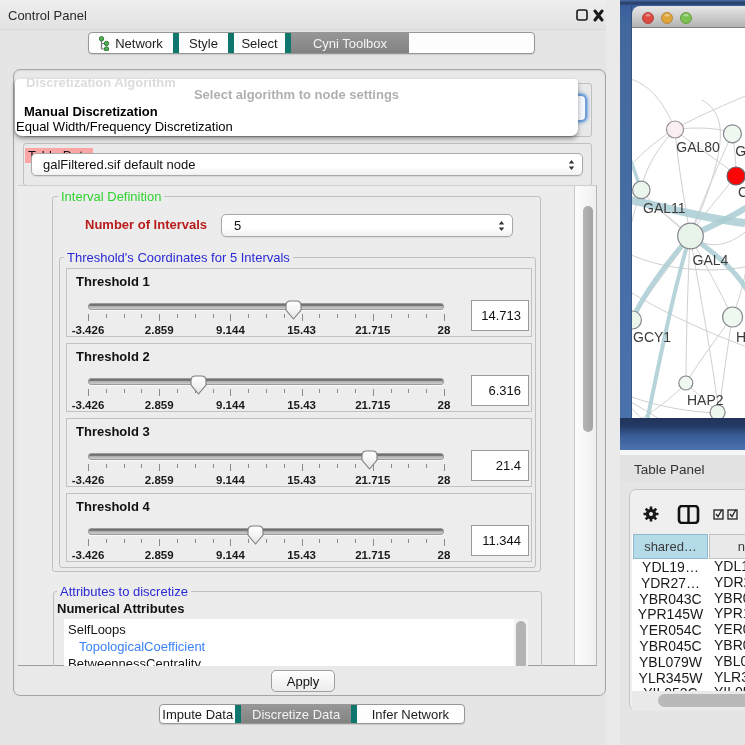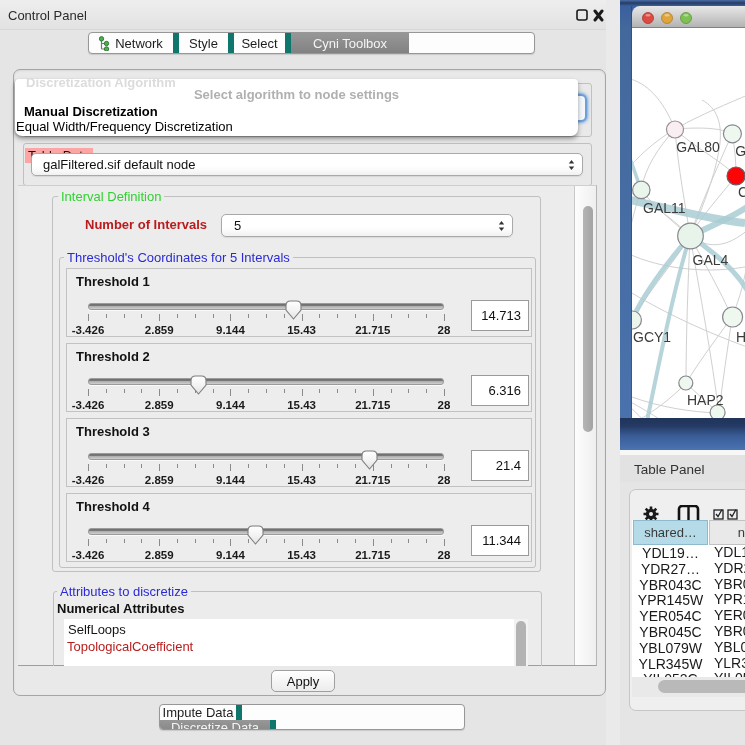--- a/index.html
+++ b/index.html
@@ -8,21 +8,21 @@
 .abs { position:absolute; }
 
 #titlebar { left:0; top:0; width:620px; height:30px; background:linear-gradient(#eeeeee,#e2e2e2); border-bottom:1px solid #d8d8d8; }
 #titletext { left:8px; top:8px; font-size:13px; color:#2a2a2a; }
 
 .segctl { border:1px solid #979797; border-radius:4px; background:#fdfdfd; display:flex; box-shadow:0 1px 1px rgba(0,0,0,0.12); overflow:hidden; }
 .seg { display:flex; align-items:center; justify-content:center; font-size:13px; color:#1c1c1c; border-right:6px solid #0f766e; white-space:nowrap; }
 .seg:last-child { border-right:none; }
 .seg.sel { background:linear-gradient(#979797,#828282); color:#f4f4f4; }
 #toptabs { left:88px; top:32px; width:447px; height:22px; }
-#bottabs { left:159px; top:704px; width:306px; height:26px;flex-direction:column; }
+#bottabs { left:159px; top:704px; width:306px; height:20px; }
 
 #panel { left:13px; top:69px; width:593px; height:627px; background:#e9e9e9; border:1px solid #a5a5a5; border-radius:7px; box-shadow:inset 0 1px 2px rgba(0,0,0,0.08); }
 .grpbox { position:absolute; border:1px solid #c0c0c0; border-radius:3px; }
 .grplabel { position:absolute; font-size:13px; padding:0 3px; }
 .combo { position:absolute; background:linear-gradient(#ffffff 60%,#f1f1f1); border:1px solid #a9a9a9; border-radius:5px; font-size:13px; color:#111; display:flex; align-items:center; box-shadow:0 1px 1px rgba(0,0,0,0.08); }
 .stepper { position:absolute; right:7px; top:50%; transform:translateY(-50%); width:7px; height:11px; }
 
 #popup { left:15px; top:79px; width:563px; height:57px; background:#fff; border-radius:4px 4px 7px 7px; box-shadow:0 3px 5px rgba(0,0,0,0.35), -1px 1px 2px rgba(0,0,0,0.18); z-index:5; }
 .poptext { z-index:6; }
 
@@ -295,21 +295,22 @@
     <div class="valbox">11.344</div>
   </div>
   </div>
 
 <div class="abs" style="left:18px;top:572px;width:578px;height:94px;overflow:hidden;">
   <div class="grpbox" style="left:35px;top:19px;width:489px;height:90px;"></div>
   <div class="grplabel" style="left:39px;top:12px;background:#ececec;color:#2a2ad4;text-align:right;">Attributes to discretize</div>
   <div class="abs" style="left:39px;top:29px;font-size:13px;font-weight:bold;color:#111;">Numerical Attributes</div>
   <div class="abs" style="left:46px;top:47px;width:450px;height:47px;background:#fff;padding-top:2px;">
     <div style="font-size:13px;color:#151515;padding-left:4px;height:17px;line-height:17px;">SelfLoops</div>
-    <div style="font-size:13px;color:#b91c1c;padding-left:3px;height:17px;line-height:17px;">TopologicalCoefficient</div>
+    <div style="font-size:13px;color:#3b82f6;padding-left:15px;height:17px;line-height:17px;">TopologicalCoefficient</div>
+    <div style="font-size:13px;color:#151515;padding-left:4px;height:17px;line-height:17px;">BetweennessCentrality</div>
   </div>
   <div class="abs" style="left:496px;top:47px;width:14px;height:47px;background:#f2f2f2;"></div>
   <div class="abs" style="left:498px;top:49px;width:10px;height:60px;background:#b3b3b3;border-radius:5px;"></div>
 </div>
 
 <div class="abs" id="applybtn">Apply</div>
 
 <div class="abs segctl" id="bottabs">
   <div class="seg" style="width:82px">Impute Data</div>
   <div class="seg sel" style="width:116px">Discretize Data</div>
@@ -414,21 +415,21 @@
   <rect x="36" y="1" width="19" height="17" rx="3" fill="none" stroke="#111" stroke-width="2.6"></rect>
   <path d="M45.5,1 L45.5,18" stroke="#111" stroke-width="2.4"></path>
 
   <g fill="none" stroke="#222" stroke-width="1.3">
     <rect x="71" y="5" width="9" height="9"></rect>
     <rect x="85" y="5" width="9" height="9"></rect>
     <path d="M73,9 L75,11.5 L79,4.5 M87,9 L89,11.5 L93,4.5"></path>
   </g>
 </svg>
 
-<div class="abs" style="left:632px;top:520px;width:113px;height:177px;overflow:hidden;background:#fff;">
+<div class="abs" style="left:632px;top:534px;width:113px;height:177px;overflow:hidden;background:#fff;">
   <div style="position:absolute;left:1px;top:0;width:75px;height:25px;background:#b5dbe9;border:1px solid #8fb9cc;display:flex;align-items:center;justify-content:center;font-size:13px;color:#3a3a3a;">shared…</div>
   <div style="position:absolute;left:77px;top:0;width:85px;height:25px;background:#e9e9e9;border:1px solid #c2c2c2;display:flex;align-items:center;justify-content:center;font-size:13px;color:#3a3a3a;">na…</div>
     <div style="position:absolute;left:1px;top:25px;width:75px;height:15.8px;display:flex;align-items:center;justify-content:center;font-size:14px;color:#1a1a1a;">YDL19…</div>
     <div style="position:absolute;left:82px;top:25px;font-size:14px;color:#1a1a1a;line-height:15.8px;">YDL194W</div>
     <div style="position:absolute;left:1px;top:40.8px;width:75px;height:15.8px;display:flex;align-items:center;justify-content:center;font-size:14px;color:#1a1a1a;">YDR27…</div>
     <div style="position:absolute;left:82px;top:40.8px;font-size:14px;color:#1a1a1a;line-height:15.8px;">YDR277C</div>
     <div style="position:absolute;left:1px;top:56.6px;width:75px;height:15.8px;display:flex;align-items:center;justify-content:center;font-size:14px;color:#1a1a1a;">YBR043C</div>
     <div style="position:absolute;left:82px;top:56.6px;font-size:14px;color:#1a1a1a;line-height:15.8px;">YBR043C</div>
     <div style="position:absolute;left:1px;top:72.4px;width:75px;height:15.8px;display:flex;align-items:center;justify-content:center;font-size:14px;color:#1a1a1a;">YPR145W</div>
     <div style="position:absolute;left:82px;top:72.4px;font-size:14px;color:#1a1a1a;line-height:15.8px;">YPR145W</div>

